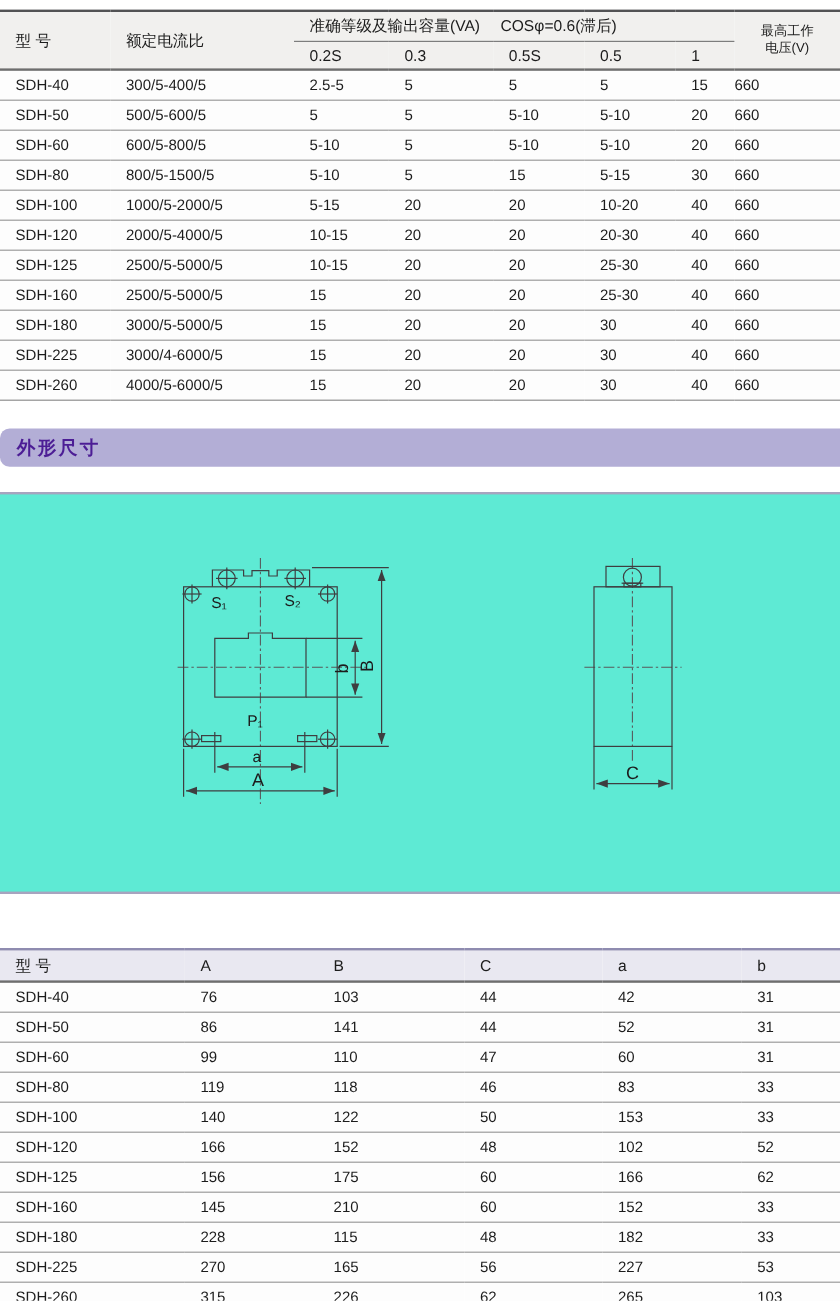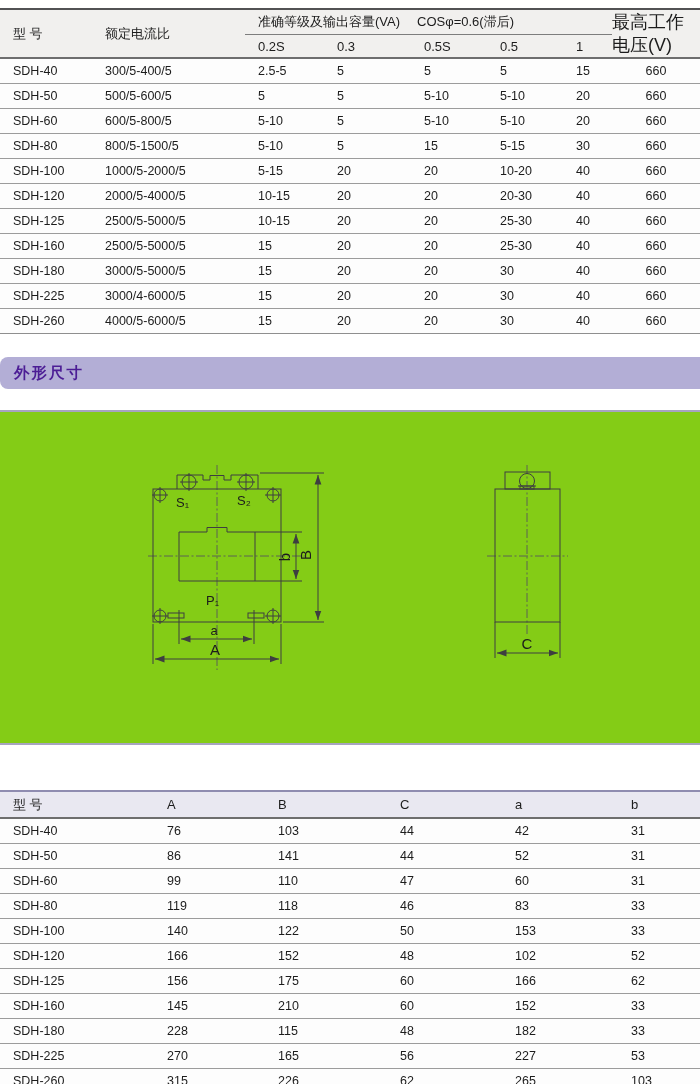--- a/index.html
+++ b/index.html
@@ -23,27 +23,27 @@
   .spec-table col.c-1{width:49px}
   .spec-table col.c-volt{width:88px}
   .spec-table th{
     background:#f1f0ee;font-weight:normal;font-size:13px;text-align:left;
     padding:0 0 0 13px;vertical-align:middle;
   }
   .spec-table thead tr.h1 th{height:24px}
   .spec-table thead tr.h2 th{height:22px}
   .spec-table th.span-head{border-bottom:1px solid #7d7d7d;}
   .spec-table th.span-head .sp-left{margin-right:17px;}
-  .spec-table th.volt-head{text-align:left;padding:0;font-size:18px;line-height:1.25;}
+  .spec-table th.volt-head{text-align:center;padding:0;font-size:11px;line-height:1.25;}
   .spec-table thead{border-bottom:2px solid #6e6e6e;}
   .spec-table tbody td{
     height:24px;font-size:12.5px;padding:0 0 0 13px;text-align:left;
     border-bottom:1px solid #9c9c9c;background:#fdfdfd;
   }
-  .spec-table tbody td:last-child{text-align:center;padding:0;}
+  .spec-table tbody td:last-child{text-align:left;padding:0;}
   .spec-table tbody tr:last-child td{border-bottom:1.5px solid #8f8f8f;}
   
   .section-banner{
     position:absolute;top:357px;left:0;width:700px;height:32px;
     border-radius:8px 0 0 8px;
     display:flex;align-items:center;
     color:#4c1d95;font-size:15.5px;font-weight:bold;letter-spacing:2px;
     padding-left:14px;box-sizing:border-box;
   }
   
@@ -225,21 +225,21 @@
         <td>40</td>
         <td>660</td>
       </tr>
     </tbody>
 </table>
 
 <div class="section-banner" style="background: rgb(179, 174, 214);">
   <span>外形尺寸</span>
 </div>
 
-<div class="diagram-panel" style="background: #84cc16;">
+<div class="diagram-panel" style="background: #5eead4;">
   <svg width="700" height="331" viewBox="0 0 700 331">
     <defs>
       <marker id="ah" markerWidth="11" markerHeight="8" refX="9.5" refY="4" orient="auto-start-reverse">
         <path d="M0,0.6 L9.5,4 L0,7.4 z" fill="#3e3e40"></path>
       </marker>
     </defs>
 
     <g>
 
       <line class="cln" x1="217" y1="53" x2="217" y2="258"></line>

